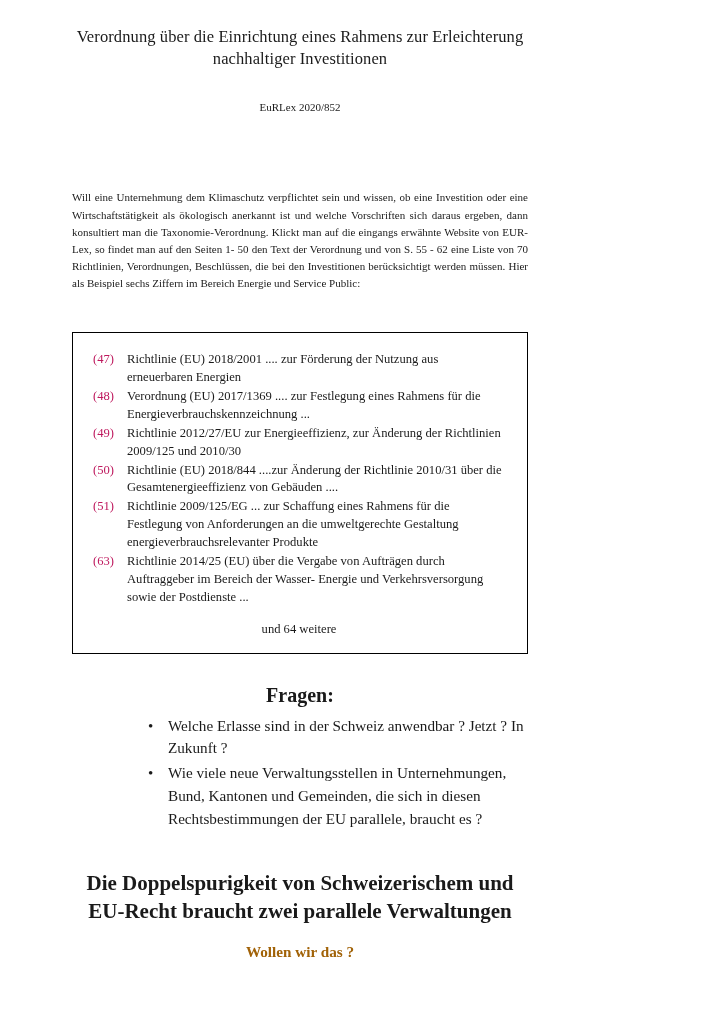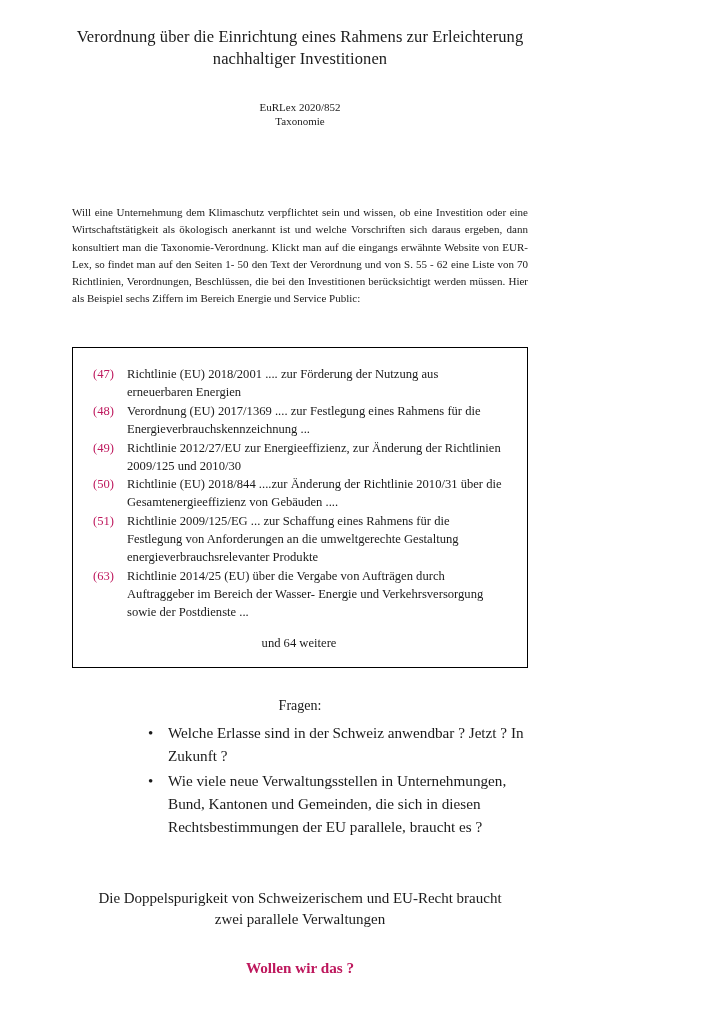--- a/index.html
+++ b/index.html
@@ -82,22 +82,22 @@
     text-align: center;
     font-size: 12.6px;
     padding-top: 14px;
   }
 
   
   .questions-title {
     margin: 0;
     padding-top: 30px;
     text-align: center;
-    font-size: 14px;
-    font-weight: normal;
+    font-size: 20px;
+    font-weight: bold;
   }
   ul.questions {
     margin: 8px 0 0 0;
     padding: 0 0 0 76px;
     list-style: none;
     font-size: 15.2px;
     line-height: 1.5;
   }
   ul.questions li {
     position: relative;
@@ -107,46 +107,45 @@
   ul.questions li::before {
     content: "\2022";
     position: absolute;
     left: 0;
     top: 0;
     font-size: 15px;
   }
 
   
   .conclusion {
-    margin: 16px;
+    margin: 4px;
     padding-top: 34px;
     text-align: center;
-    font-size: 15px;
-    font-weight: normal;
+    font-size: 21px;
+    font-weight: bold;
     line-height: 1.35;
   }
   .call-out {
     margin: 0;
     padding-top: 14px;
     text-align: center;
     font-size: 15.2px;
     font-weight: bold;
-    color: #be185d;
+    color: #a16207;
   }
 </style>
 </head>
 <body>
 
 <div class="page">
 
   <h1 class="doc-title">Verordnung über die Einrichtung eines Rahmens zur Erleichterung nachhaltiger Investitionen</h1>
 
   <div class="doc-subtitle">
     <span class="sub-line">EuRLex 2020/852</span>
-    <span class="sub-line">Taxonomie</span>
   </div>
 
   <p class="intro">Will eine Unternehmung dem Klimaschutz verpflichtet sein und wissen, ob eine Investition oder eine Wirtschaftstätigkeit als ökologisch anerkannt ist und welche Vorschriften sich daraus ergeben,  dann konsultiert man die Taxonomie-Verordnung. Klickt man auf die eingangs erwähnte  Website von EUR-Lex, so findet man auf den Seiten 1- 50 den Text der Verordnung und von S. 55 - 62 eine Liste von 70 Richtlinien, Verordnungen, Beschlüssen, die bei den Investitionen berücksichtigt werden müssen. Hier als Beispiel sechs Ziffern im Bereich Energie und Service Public:</p>
 
   <div class="box">
 
     <div class="entry">
       <span class="num">(47)</span>
       <span class="txt">Richtlinie (EU) 2018/2001 .... zur Förderung der Nutzung aus erneuerbaren Energien</span>
     </div>

